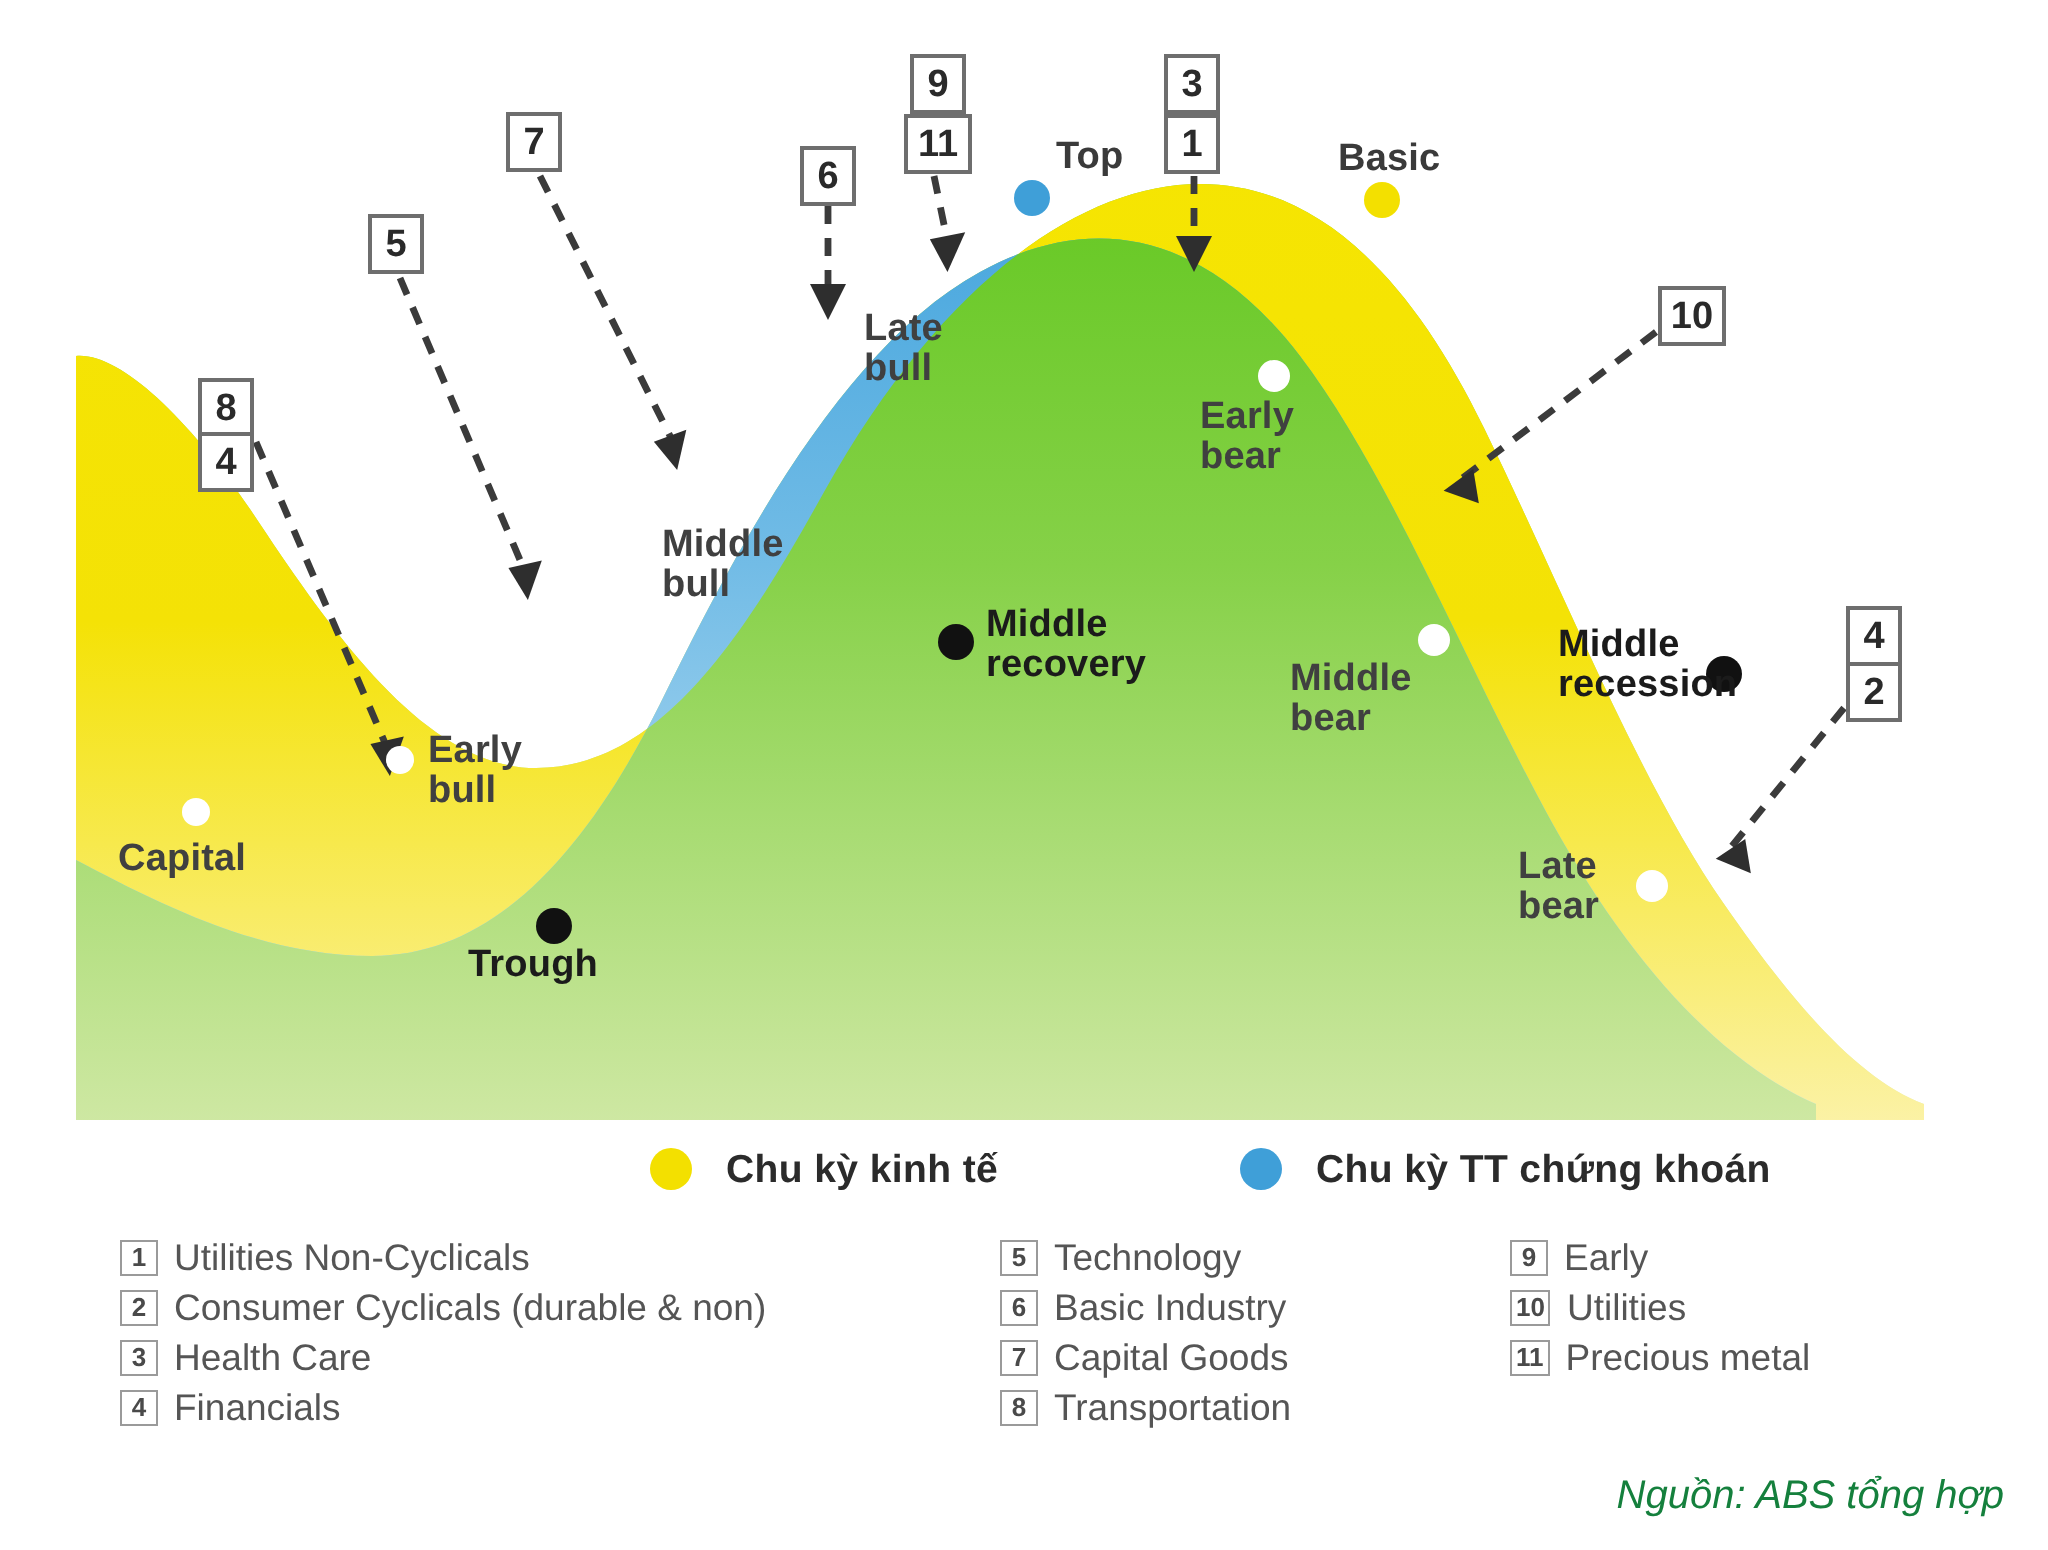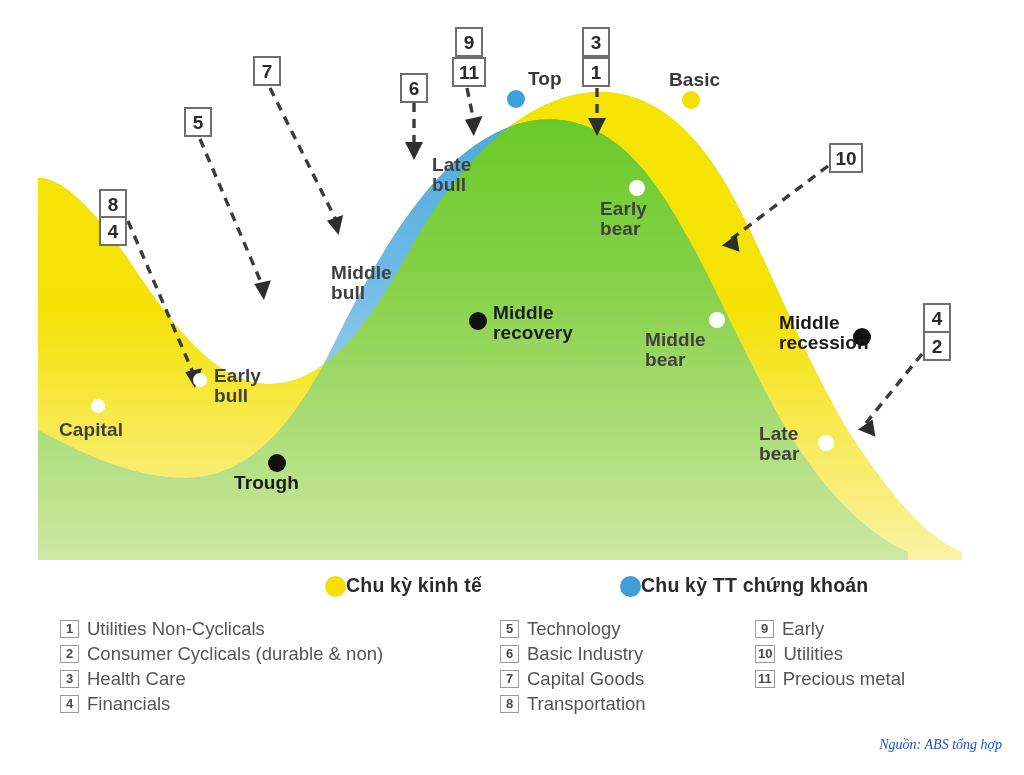--- a/index.html
+++ b/index.html
@@ -81,21 +81,22 @@
   #legend {
     position: absolute;
     left: 0;
     top: 568px;
     width: 1024px;
     height: 42px;
   }
   .legend-entry {
     position: absolute;
     display: flex;
-    align-items: flex-end;
+    align-items: flex-start;
+    gap: 17px;
   }
   .legend-dot {
     width: 21px;
     height: 21px;
     border-radius: 50%;
     flex: 0 0 auto;
   }
   .legend-text {
     font-size: 19.5px;
     font-weight: bold;
@@ -141,25 +142,24 @@
     color: #555555;
     white-space: nowrap;
     line-height: 24px;
   }
 
   
   #source-note {
     position: absolute;
     right: 22px;
     top: 737px;
-    font-size: 14px;
+    font-size: 20px;
     font-style: italic;
-    color: #1d4ed8;
+    color: #15803d;
     white-space: nowrap;
-    font-family: Liberation Serif, serif;
   }
 </style>
 </head>
 <body>
 
 <div id="stage">
 
   <div id="chart-area">
     <svg id="cycle-svg" viewBox="0 0 1024 565" preserveAspectRatio="none">
       <defs>

